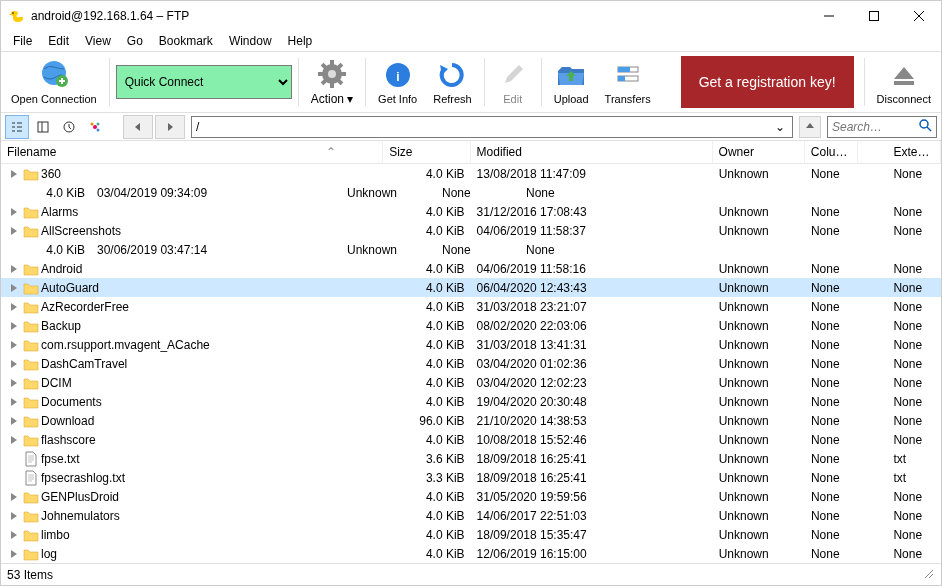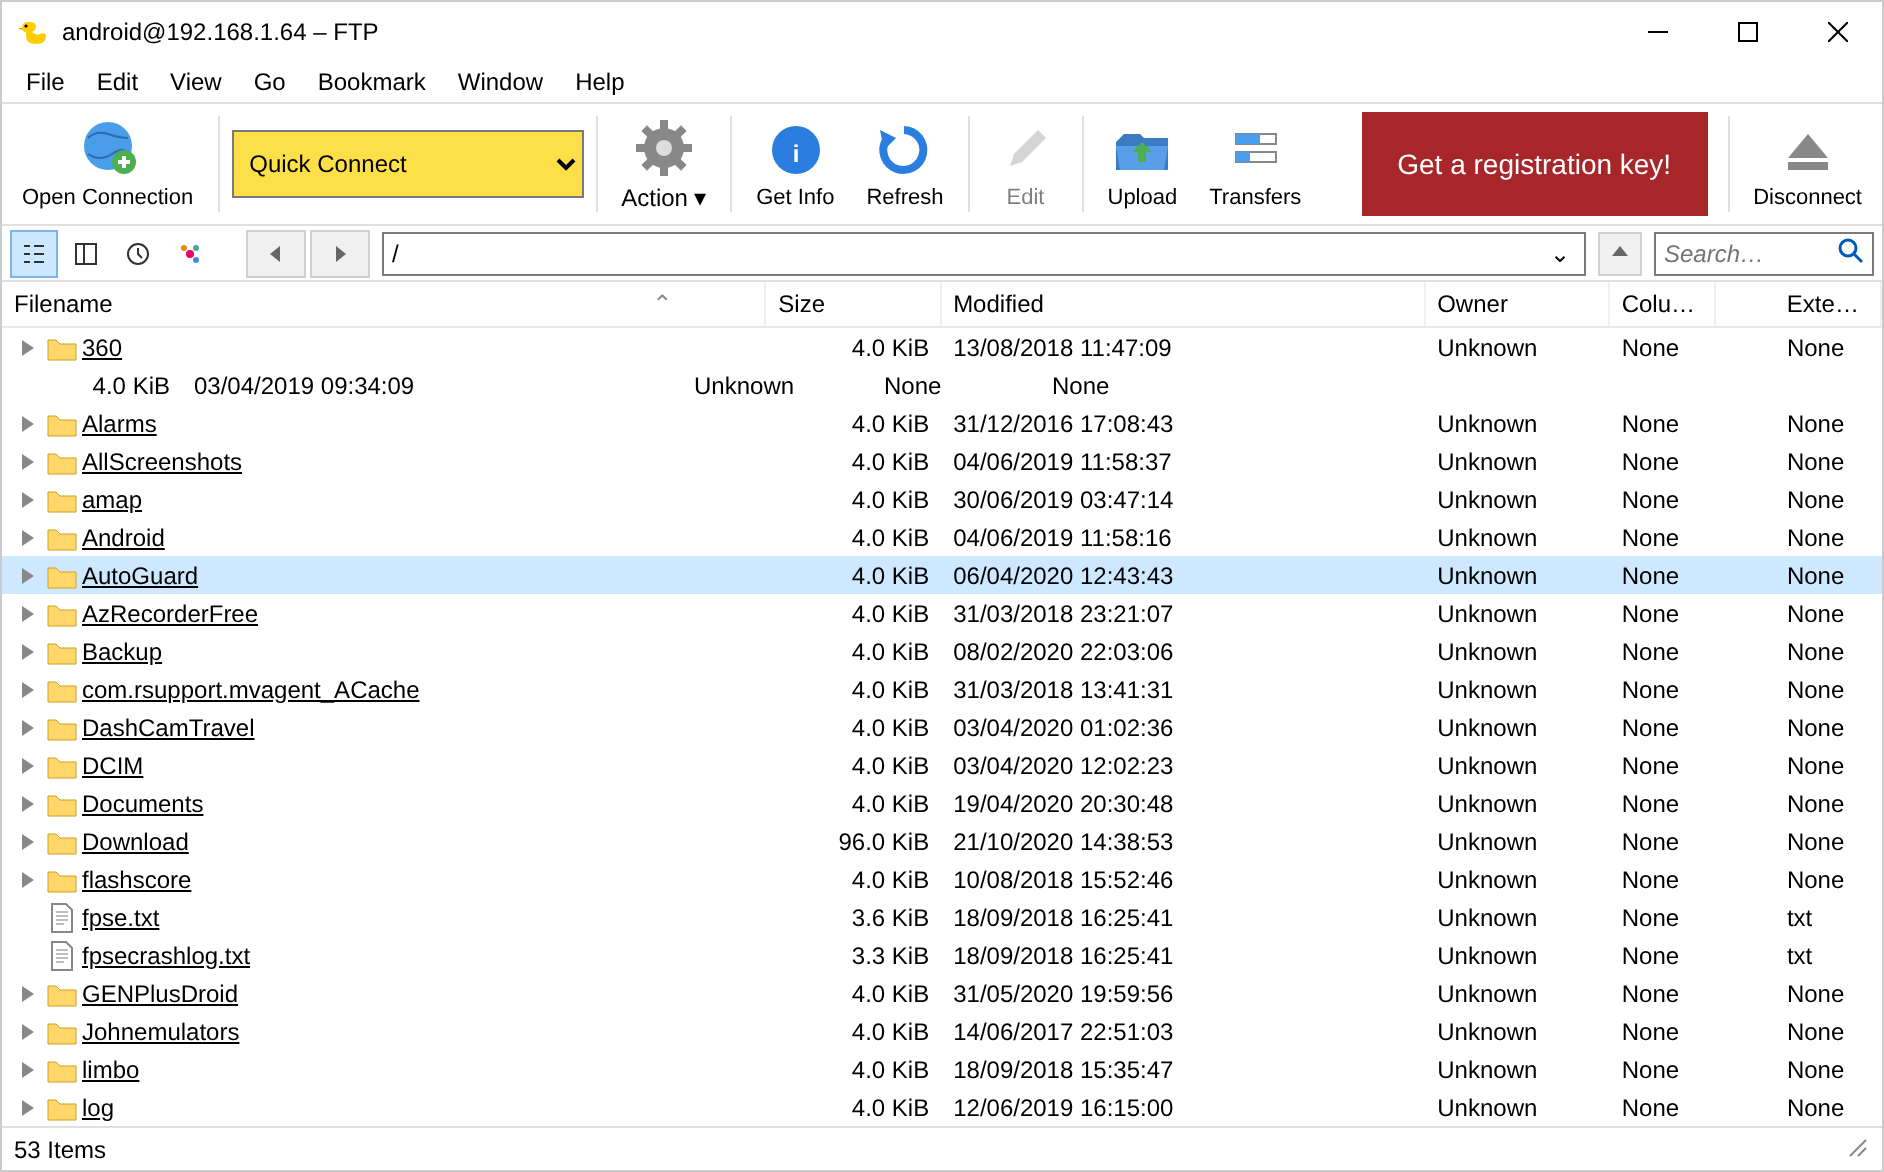--- a/index.html
+++ b/index.html
@@ -11,21 +11,21 @@
 .winbtn { width: 45px; height: 30px; display: flex; align-items: center; justify-content: center; cursor: default; }
 .winbtn svg { stroke: #000; stroke-width: 1; fill: none; }
 .menubar { height: 20px; display: flex; align-items: center; padding: 0 4px; }
 .menuitem { padding: 2px 8px; cursor: default; }
 .toolbar { height: 62px; display: flex; align-items: stretch; border-top: 1px solid #e0e0e0; border-bottom: 1px solid #e0e0e0; padding: 2px 4px; gap: 4px; }
 .tbtn { display: flex; flex-direction: column; align-items: center; justify-content: center; padding: 2px 6px; cursor: default; min-width: 44px; }
 .tbtn .ico { width: 32px; height: 32px; display: flex; align-items: center; justify-content: center; }
 .tbtn .lbl { font-size: 11px; margin-top: 2px; text-align: center; }
 .tbtn.disabled { opacity: 0.5; }
 .quickconnect { display: flex; align-items: center; }
-.quickconnect select { width: 176px; height: 34px; padding: 0 4px; border: 1px solid #7a7a7a; background: #fde047; }
+.quickconnect select { width: 176px; height: 34px; padding: 0 4px; border: 1px solid #7a7a7a; background: #86efac; }
 .regkey { background: #a6262a; color: #fff; display: flex; align-items: center; justify-content: center; padding: 0 18px; font-size: 14px; cursor: pointer; margin: 2px 4px; }
 .sep { width: 1px; background: #e0e0e0; margin: 4px 2px; }
 .navbar { height: 28px; display: flex; align-items: center; padding: 2px 4px; border-bottom: 1px solid #e0e0e0; gap: 2px; }
 .sbtn { width: 24px; height: 24px; display: flex; align-items: center; justify-content: center; cursor: default; border: 1px solid transparent; }
 .sbtn.active { background: #cce8ff; border: 1px solid #7eb4ea; }
 .navarrow { width: 30px; height: 24px; display: flex; align-items: center; justify-content: center; background: #f0f0f0; border: 1px solid #d0d0d0; cursor: default; }
 .pathbox { flex: 1; display: flex; align-items: center; border: 1px solid #7a7a7a; height: 22px; padding: 0 4px; margin: 0 4px; }
 .pathbox .path { flex: 1; }
 .pathdrop { width: 16px; display: flex; align-items: center; justify-content: center; }
 .upbtn { width: 22px; height: 22px; background: #f0f0f0; border: 1px solid #d0d0d0; display: flex; align-items: center; justify-content: center; }
@@ -38,21 +38,21 @@
 .col-name { width: 395px; display: flex; align-items: center; }
 .col-size { width: 90px; text-align: center; }
 .col-mod { width: 250px; }
 .col-owner { width: 95px; }
 .col-col { width: 55px; }
 .col-ext { width: 55px; margin-left: 29px; }
 .sortind { margin-left: auto; margin-right: 40px; color: #888; }
 .row { display: flex; align-items: center; height: 19px; cursor: default; }
 .row.sel { background: #cde8ff; }
 .row .cell { padding: 0 6px; white-space: nowrap; overflow: hidden; }
-.row .cell.col-name { display: flex; align-items: center; gap: 2px; text-decoration: underline; }
+.row .cell.col-name { display: flex; align-items: center; gap: 2px; }
 .expander { width: 14px; display: inline-flex; align-items: center; justify-content: center; color: #666; }
 .fico { width: 16px; height: 16px; display: inline-flex; align-items: center; justify-content: center; }
 .statusbar { height: 22px; border-top: 1px solid #e0e0e0; display: flex; align-items: center; padding: 0 6px; }
 .statusbar .grip { margin-left: auto; color: #888; }
 ::-webkit-scrollbar { width: 16px; }
 ::-webkit-scrollbar-track { background: #f0f0f0; }
 ::-webkit-scrollbar-thumb { background: #c0c0c0; }
 ::-webkit-scrollbar-button { background: #f0f0f0; height: 16px; }
 </style>
 </head>
@@ -327,33 +327,20 @@
           </span>
           <span>AllScreenshots</span>
         </div>
         <div class="cell col-size" style="text-align:right">4.0 KiB</div>
         <div class="cell col-mod">04/06/2019 11:58:37</div>
         <div class="cell col-owner">Unknown</div>
         <div class="cell col-col">None</div>
         <div class="cell col-ext">None</div>
       </div>
       <div class="row">
-        <div class="cell col-name">
-          <span class="expander">
-            <svg width="8" height="8">
-              <path d="M1 0 L7 4 L1 8 Z" fill="#888"></path>
-            </svg>
-          </span>
-          <span class="fico">
-            <svg width="16" height="16">
-              <path d="M1 4 L5 4 L7 6 L15 6 L15 14 L1 14 Z" fill="#ffd76a" stroke="#d4a020" stroke-width="0.5"></path>
-            </svg>
-          </span>
-          <span>amap</span>
-        </div>
         <div class="cell col-size" style="text-align:right">4.0 KiB</div>
         <div class="cell col-mod">30/06/2019 03:47:14</div>
         <div class="cell col-owner">Unknown</div>
         <div class="cell col-col">None</div>
         <div class="cell col-ext">None</div>
       </div>
       <div class="row">
         <div class="cell col-name">
           <span class="expander">
             <svg width="8" height="8">

